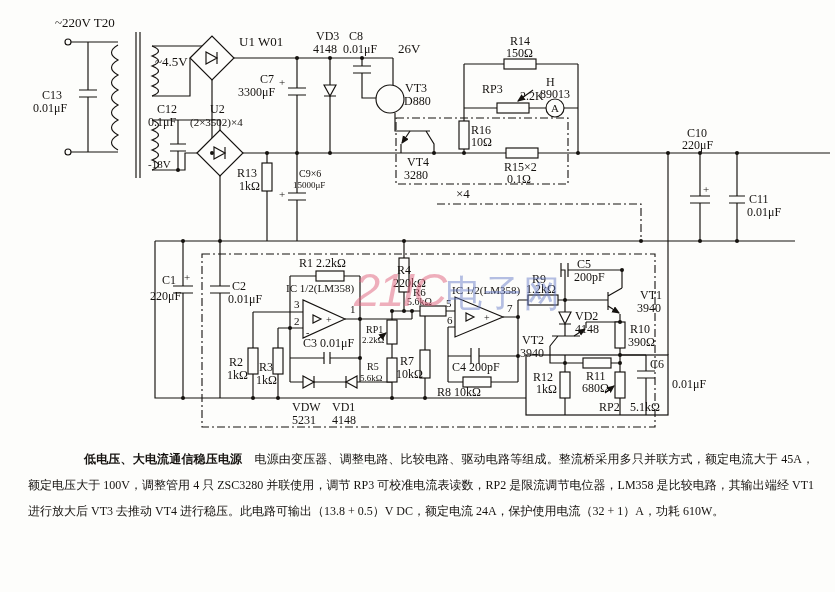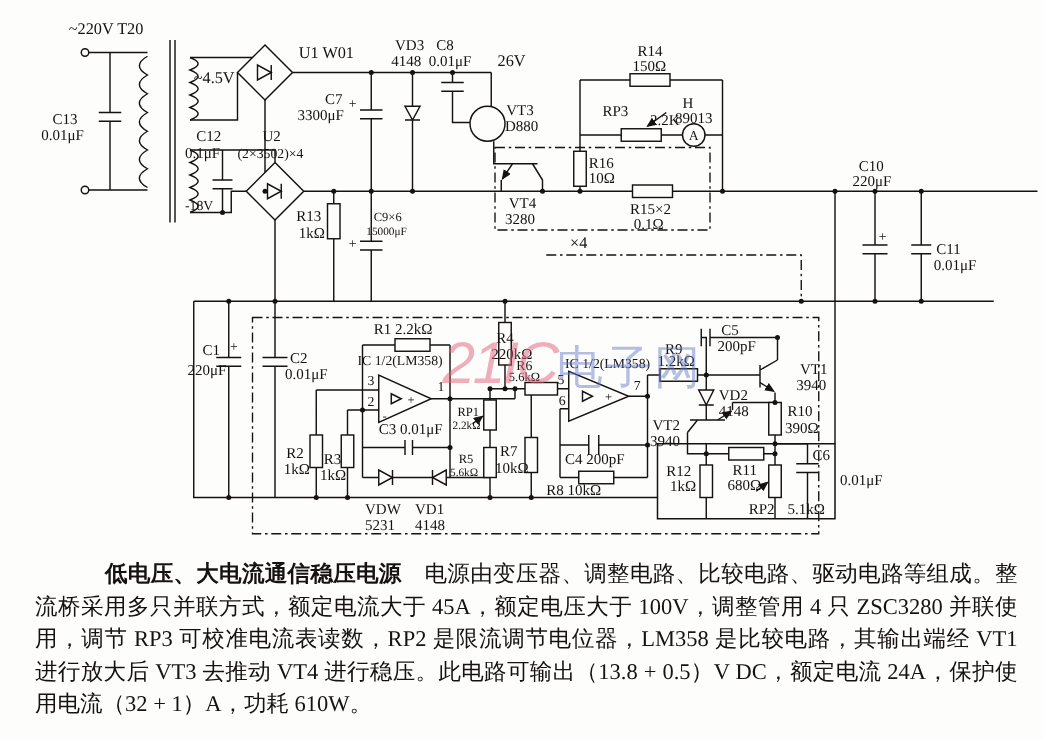--- a/index.html
+++ b/index.html
@@ -11,21 +11,21 @@
   .wire{stroke:#15120f;stroke-width:1.15;fill:none;}
   .comp{stroke:#15120f;stroke-width:1.15;fill:#fdfdfb;}
   .dash{stroke:#15120f;stroke-width:1.1;fill:none;stroke-dasharray:8 3 2 3;}
   .solidbox{stroke:#15120f;stroke-width:1.2;fill:none;}
   .dot{fill:#15120f;stroke:none;}
   .wm{position:absolute;left:354px;top:262px;white-space:nowrap;
       font-family:"Liberation Sans",sans-serif;font-weight:normal;pointer-events:none;}
   .wm .p1{font-size:47px;color:rgba(224,96,124,0.50);letter-spacing:-2px;font-style:italic;}
   .wm .p2{font-size:37px;color:rgba(100,122,198,0.48);letter-spacing:2px;}
   .desc{position:absolute;left:28px;top:446px;width:786px;}
-  .desc p{margin:0;font-size:18px;line-height:26px;text-align:justify;text-indent:56px;}
+  .desc p{margin:0;font-size:12px;line-height:26px;text-align:justify;text-indent:56px;}
   .desc .ttl{font-weight:bold;}
 </style>
 </head>
 <body>
 
 <div class="stage">
 <svg width="835" height="445" viewBox="0 0 835 445">
   <defs>
     <marker id="arw" markerWidth="8" markerHeight="8" refX="6" refY="3" orient="auto">
       <path d="M0,0 L7,3 L0,6 z" fill="#15120f"></path>

